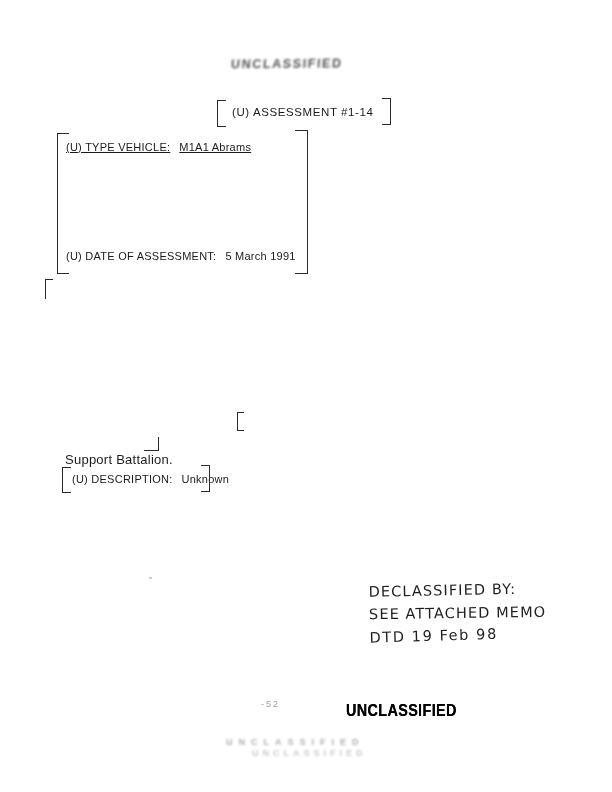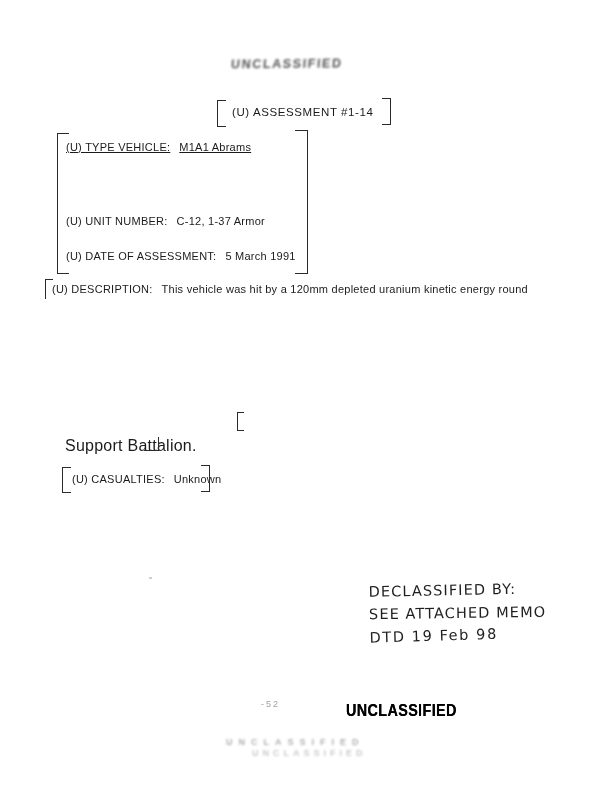--- a/index.html
+++ b/index.html
@@ -64,40 +64,34 @@
   <div class="brk brk-l" style="left:217px;top:100px;width:8px;height:25px;"></div>
   <div class="abs doc-text" style="left:232px;top:106px;font-size:11.5px;letter-spacing:.6px;">(U) ASSESSMENT #1-14</div>
   <div class="brk brk-r" style="left:382px;top:98px;width:8px;height:25px;"></div>
 
   <div class="brk brk-l" style="left:57px;top:133px;width:11px;height:139px;"></div>
   <div class="brk brk-r" style="left:295px;top:130px;width:12px;height:142px;"></div>
 
   <div class="abs doc-text" style="left:66px;top:141px;text-decoration:underline;">
     <span>(U) TYPE VEHICLE:</span><span class="field-value">M1A1 Abrams</span>
   </div>
-  <div class="abs doc-text" style="left:66px;top:215px;">
-    <span>(U) UNIT NUMBER:</span><span class="field-value">C-12, 1-37 Armor</span>
-  </div>
   <div class="abs doc-text" style="left:66px;top:250px;text-align:center;">
     <span>(U) DATE OF ASSESSMENT:</span><span class="field-value">5 March 1991</span>
   </div>
 
   <div class="brk corner-tl" style="left:45px;top:279px;width:7px;height:19px;"></div>
-  <div class="abs doc-text" style="left:52px;top:283px;">
-    <span>(U)  DESCRIPTION:</span><span class="field-value">This vehicle was hit by a 120mm depleted uranium kinetic energy round</span>
-  </div>
 
   <div class="brk brk-l" style="left:237px;top:412px;width:6px;height:17px;"></div>
 
-  <div class="abs doc-text" style="left:65px;top:437px;font-size:16px;">Support Battalion.</div>
+  <div class="abs doc-text" style="left:65px;top:452px;font-size:13px;">Support Battalion.</div>
   <div class="brk corner-br" style="left:144px;top:437px;width:14px;height:13px;"></div>
 
   <div class="brk brk-l" style="left:62px;top:467px;width:8px;height:24px;"></div>
   <div class="abs doc-text" style="left:72px;top:473px;">
-    <span>(U) CASUALTIES:</span><span class="field-value">Unknown</span>
+    <span>(U) DESCRIPTION:</span><span class="field-value">Unknown</span>
   </div>
   <div class="brk brk-r" style="left:201px;top:465px;width:8px;height:25px;"></div>
 
   <div class="abs faint-dot" style="left:149px;top:577px;"></div>
 
   <div class="abs handwriting" style="left:369px;top:579px;">
     <div class="hw-line">DECLASSIFIED BY:</div>
     <div class="hw-line">SEE ATTACHED MEMO</div>
     <div class="hw-line">DTD 19 Feb 98</div>
   </div>

